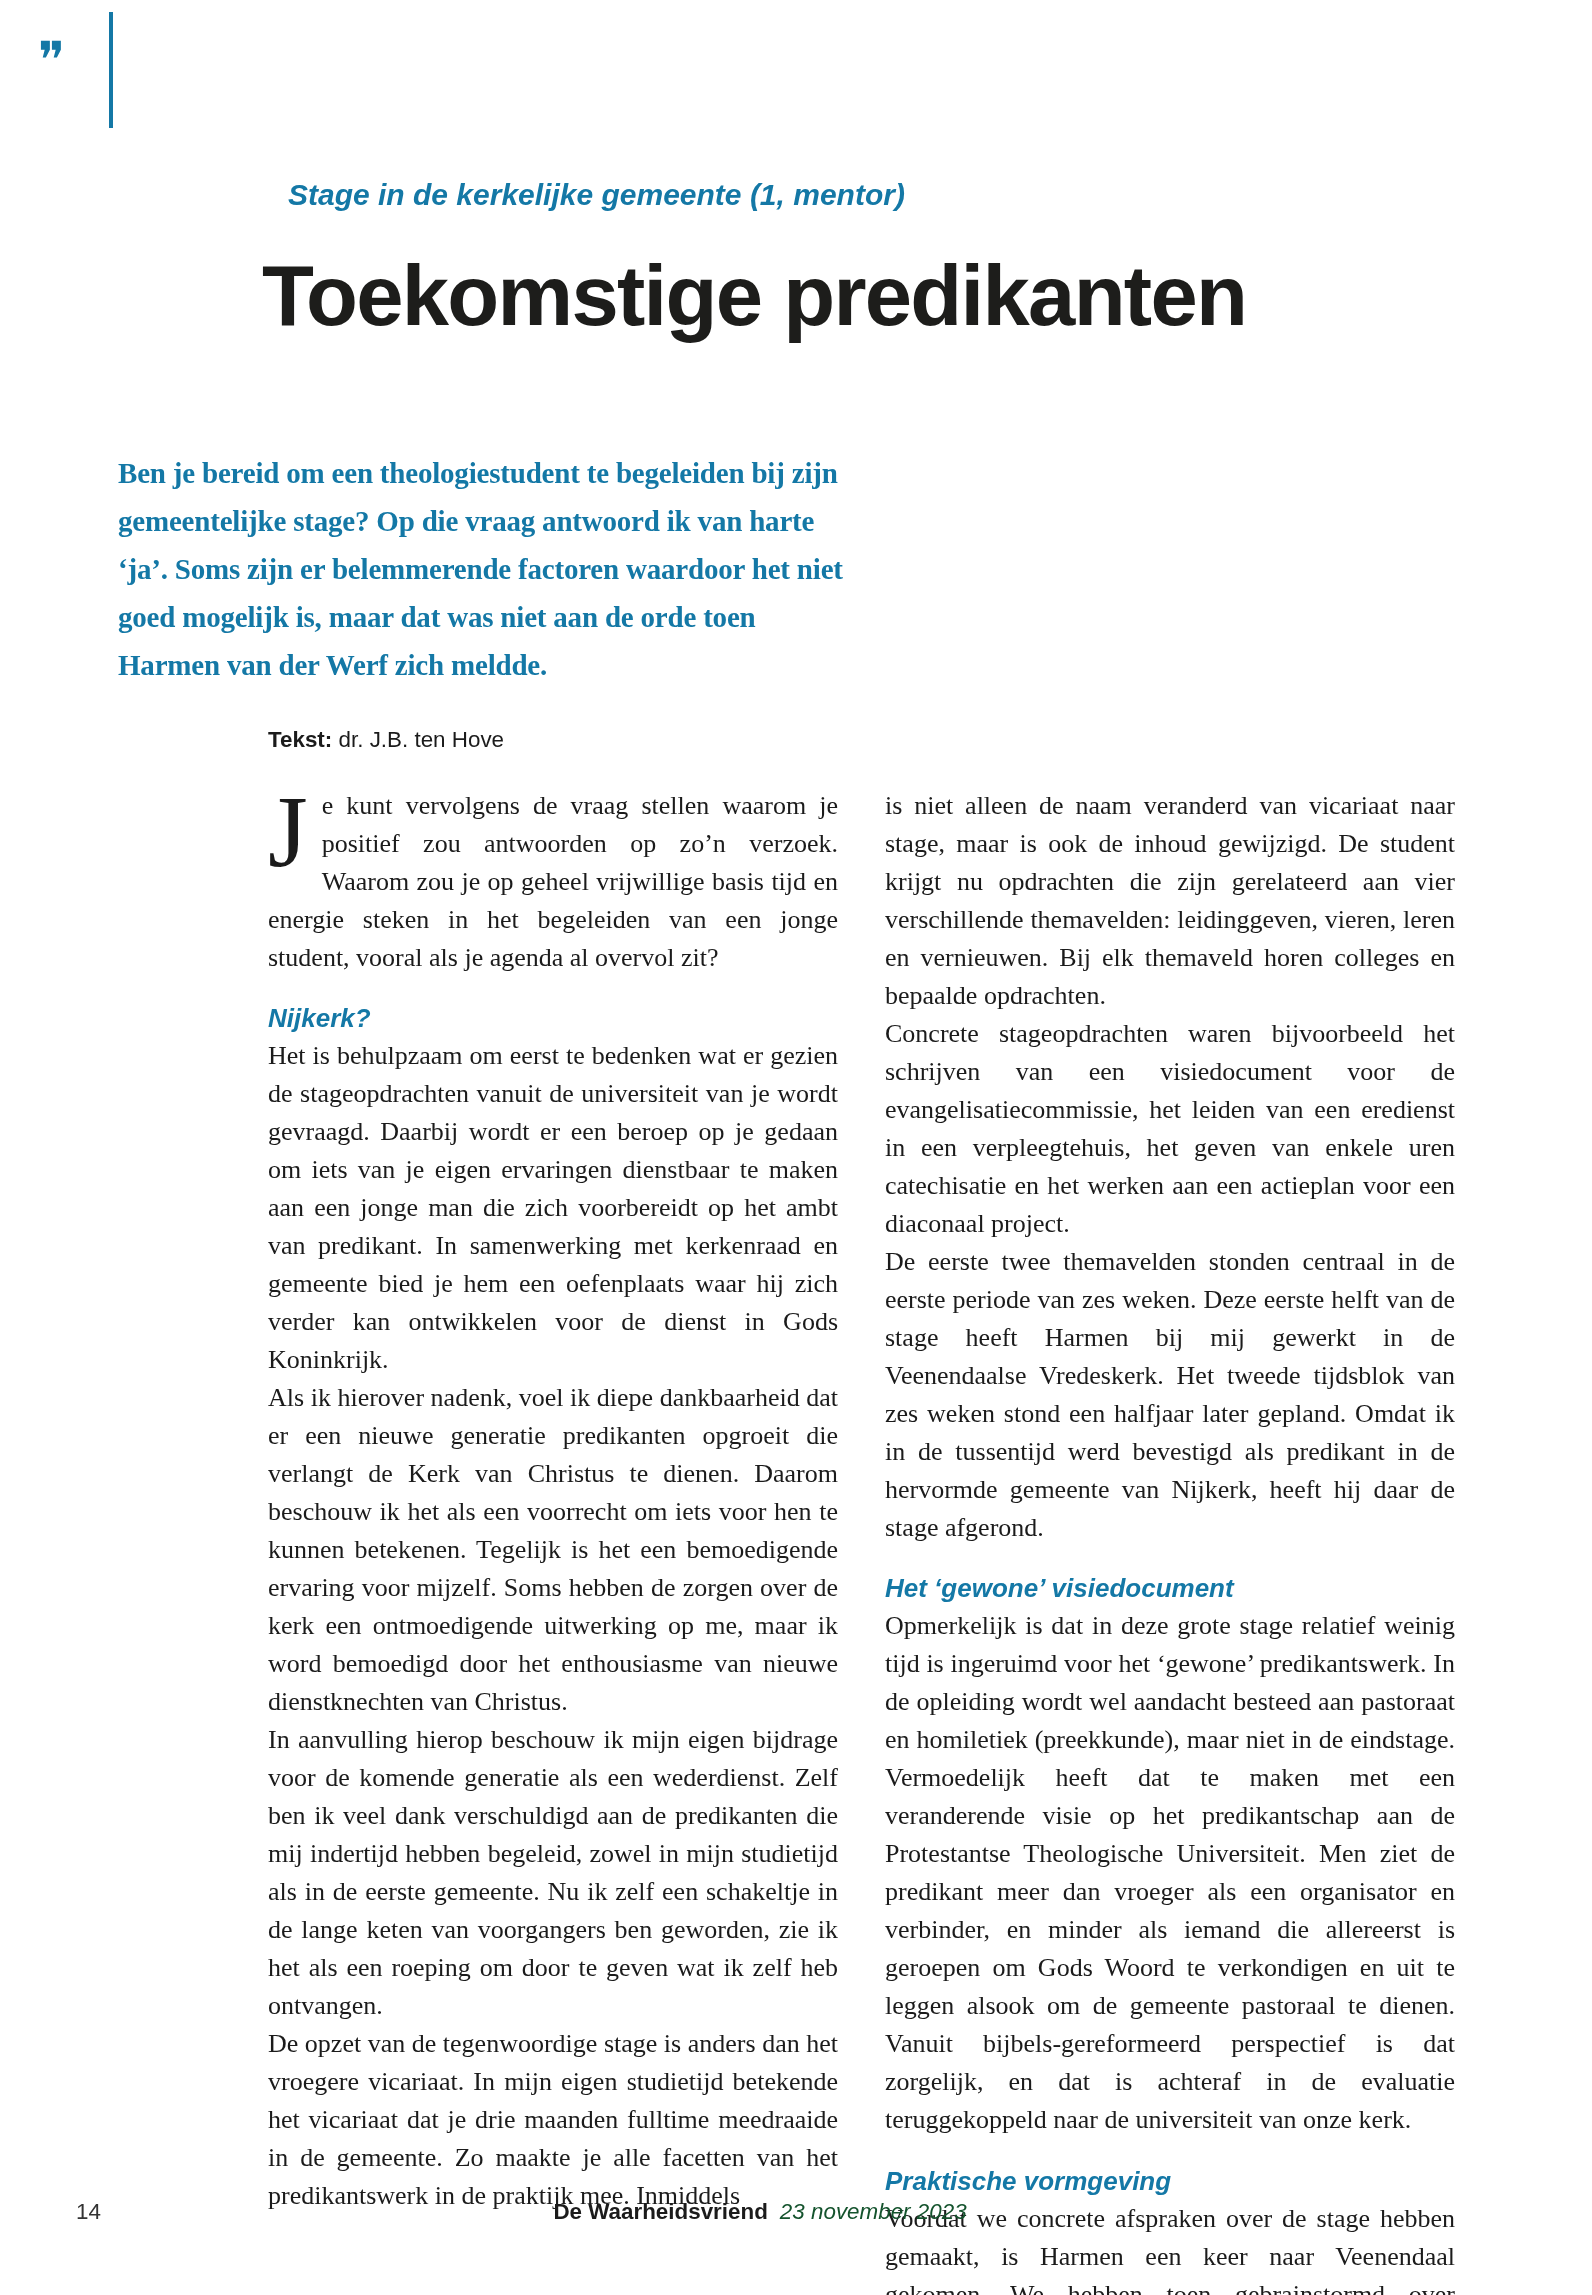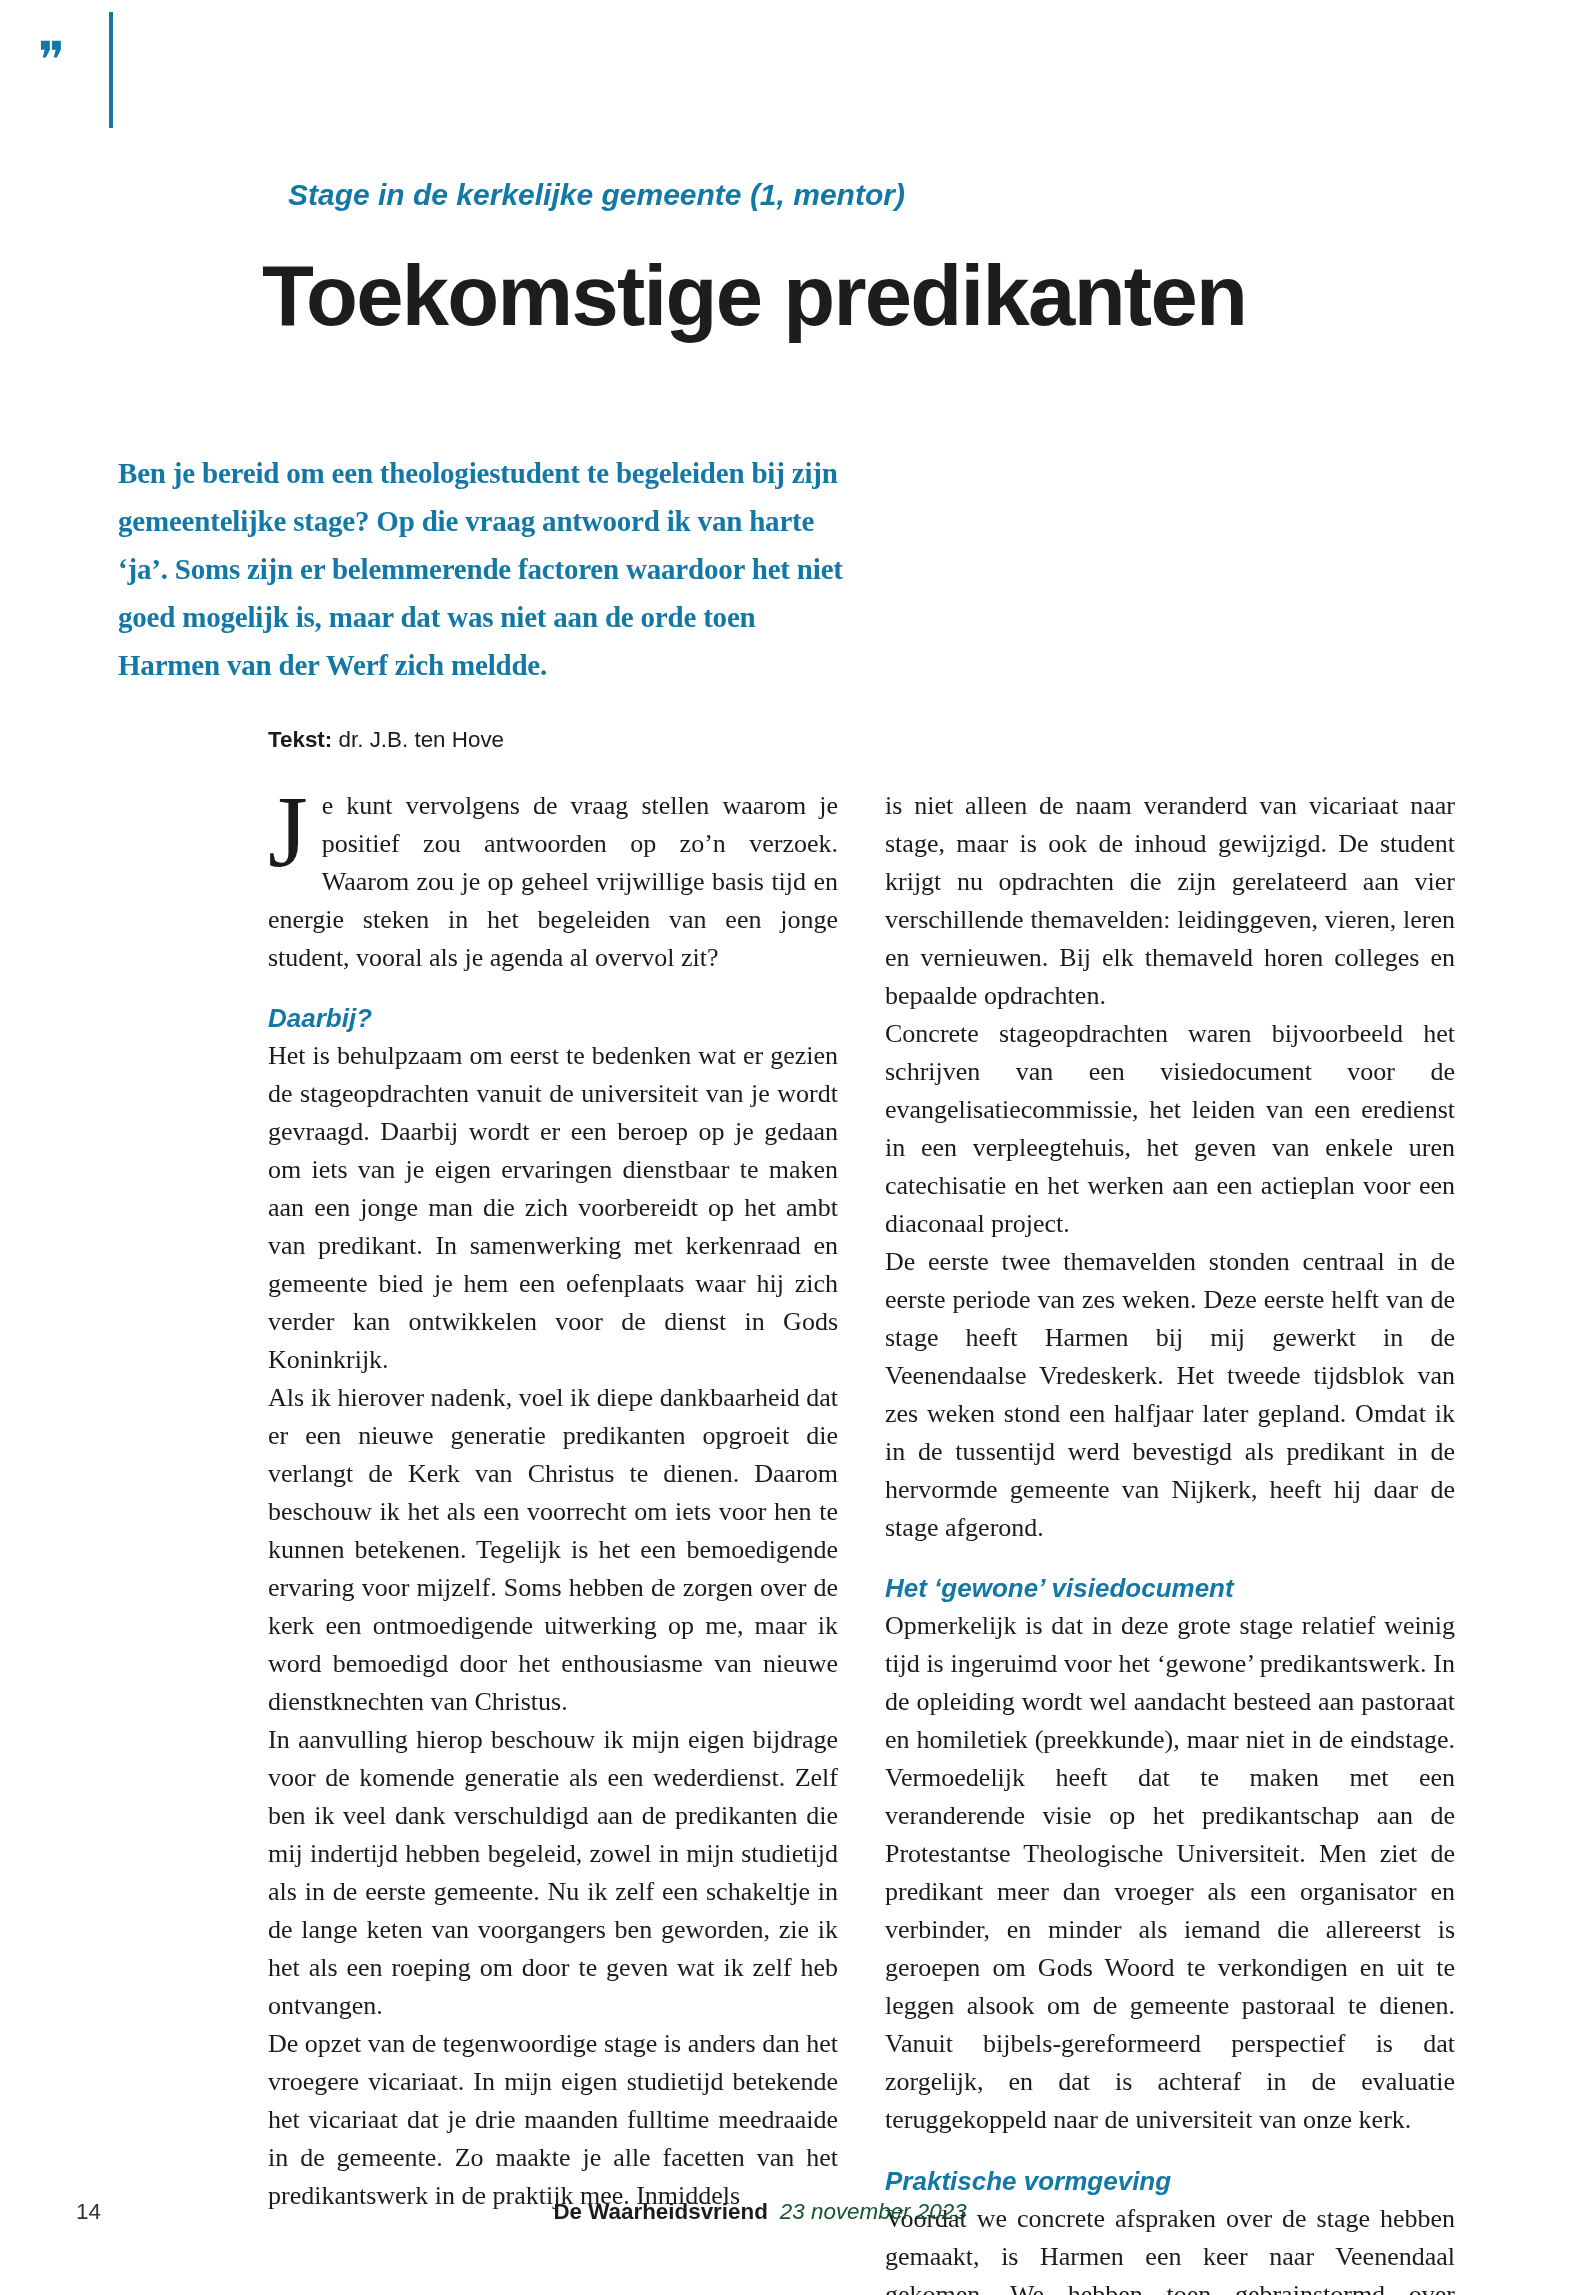--- a/index.html
+++ b/index.html
@@ -105,21 +105,21 @@
   <div class="intro">Ben je bereid om een theologiestudent te begeleiden bij zijn gemeentelijke stage? Op die vraag antwoord ik van harte ‘ja’. Soms zijn er belemmerende factoren waardoor het niet goed mogelijk is, maar dat was niet aan de orde toen Harmen van der Werf zich meldde.</div>
 
   <div class="byline">
     <span class="b-label">Tekst:</span>
     <span class="b-name">dr. J.B. ten Hove</span>
   </div>
 
   <div class="columns">
     <div class="col" id="col-left">
         <p class="body-par"><span class="dropcap">J</span>e kunt vervolgens de vraag stellen waarom je positief zou antwoorden op zo’n verzoek. Waarom zou je op geheel vrijwillige basis tijd en energie steken in het begeleiden van een jonge student, vooral als je agenda al overvol zit?</p>
-        <h3 class="subhead">Daarbij?</h3>
+        <h3 class="subhead">Nijkerk?</h3>
         <p class="body-par">Het is behulpzaam om eerst te bedenken wat er gezien de stageopdrachten vanuit de universiteit van je wordt gevraagd. Daarbij wordt er een beroep op je gedaan om iets van je eigen ervaringen dienstbaar te maken aan een jonge man die zich voorbereidt op het ambt van predikant. In samenwerking met kerkenraad en gemeente bied je hem een oefenplaats waar hij zich verder kan ontwikkelen voor de dienst in Gods Koninkrijk.</p>
         <p class="body-par">Als ik hierover nadenk, voel ik diepe dankbaarheid dat er een nieuwe generatie predikanten opgroeit die verlangt de Kerk van Christus te dienen. Daarom beschouw ik het als een voorrecht om iets voor hen te kunnen betekenen. Tegelijk is het een bemoedigende ervaring voor mijzelf. Soms hebben de zorgen over de kerk een ontmoedigende uitwerking op me, maar ik word bemoedigd door het enthousiasme van nieuwe dienstknechten van Christus.</p>
         <p class="body-par">In aanvulling hierop beschouw ik mijn eigen bijdrage voor de komende generatie als een wederdienst. Zelf ben ik veel dank verschuldigd aan de predikanten die mij indertijd hebben begeleid, zowel in mijn studietijd als in de eerste gemeente. Nu ik zelf een schakeltje in de lange keten van voorgangers ben geworden, zie ik het als een roeping om door te geven wat ik zelf heb ontvangen.</p>
         <p class="body-par">De opzet van de tegenwoordige stage is anders dan het vroegere vicariaat. In mijn eigen studietijd betekende het vicariaat dat je drie maanden fulltime meedraaide in de gemeente. Zo maakte je alle facetten van het predikantswerk in de praktijk mee. Inmiddels</p>
       </div>
     <div class="col" id="col-right">
         <p class="body-par">is niet alleen de naam veranderd van vicariaat naar stage, maar is ook de inhoud gewijzigd. De student krijgt nu opdrachten die zijn gerelateerd aan vier verschillende themavelden: leidinggeven, vieren, leren en vernieuwen. Bij elk themaveld horen colleges en bepaalde opdrachten.</p>
         <p class="body-par">Concrete stageopdrachten waren bijvoorbeeld het schrijven van een visiedocument voor de evangelisatiecommissie, het leiden van een eredienst in een verpleegtehuis, het geven van enkele uren catechisatie en het werken aan een actieplan voor een diaconaal project.</p>
         <p class="body-par">De eerste twee themavelden stonden centraal in de eerste periode van zes weken. Deze eerste helft van de stage heeft Harmen bij mij gewerkt in de Veenendaalse Vredeskerk. Het tweede tijdsblok van zes weken stond een halfjaar later gepland. Omdat ik in de tussentijd werd bevestigd als predikant in de hervormde gemeente van Nijkerk, heeft hij daar de stage afgerond.</p>
         <h3 class="subhead">Het ‘gewone’ visiedocument</h3>

